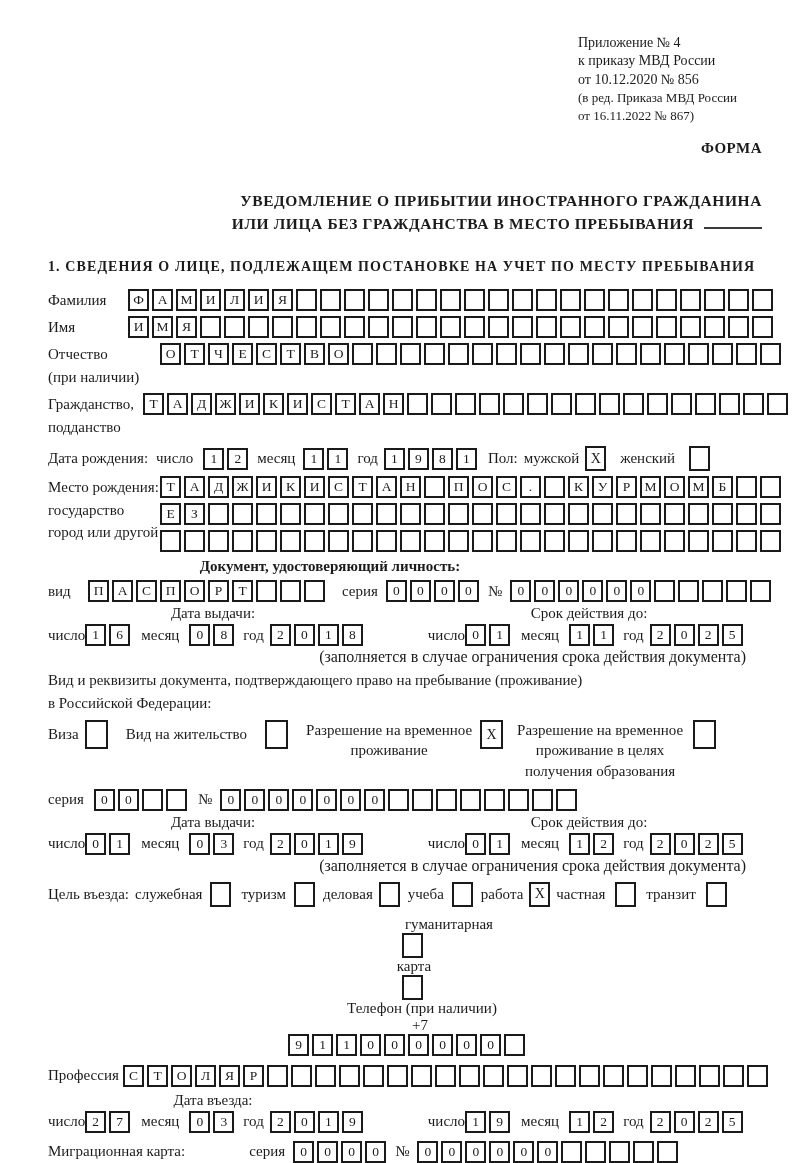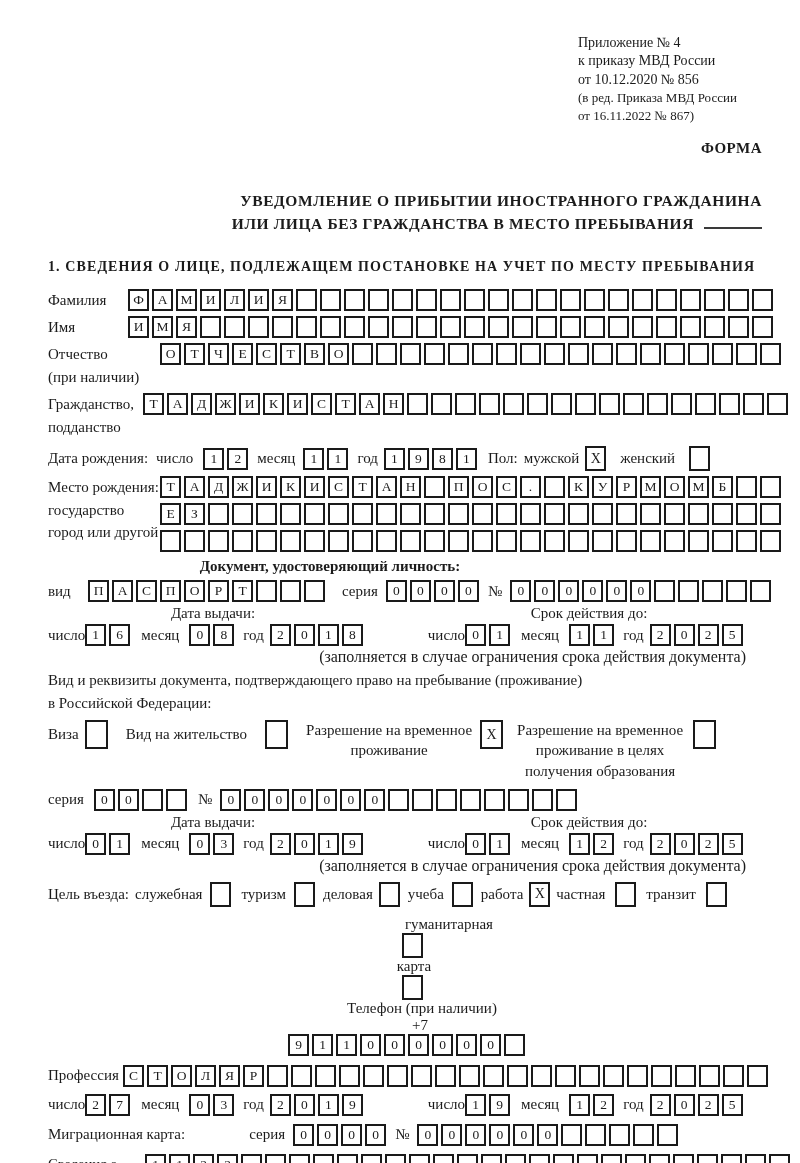--- a/index.html
+++ b/index.html
@@ -573,20 +573,21 @@
         <span class="cell"></span>
         <span class="cell"></span>
         <span class="cell"></span>
         <span class="cell"></span>
         <span class="cell"></span>
         <span class="cell"></span>
       </span>
   </div>
 
   <div class="frow" style="margin-top:5px;">
+    <span class="dhead" style="width:330px;">Дата въезда:</span>
   </div>
 
   <div class="frow" style="margin-top:2px;">
     <span class="lbl">число</span>
     <span class="boxrow">
         <span class="cell">2</span>
         <span class="cell">7</span>
       </span>
     <span class="lbl gap8">месяц</span>
     <span class="boxrow gap10">

